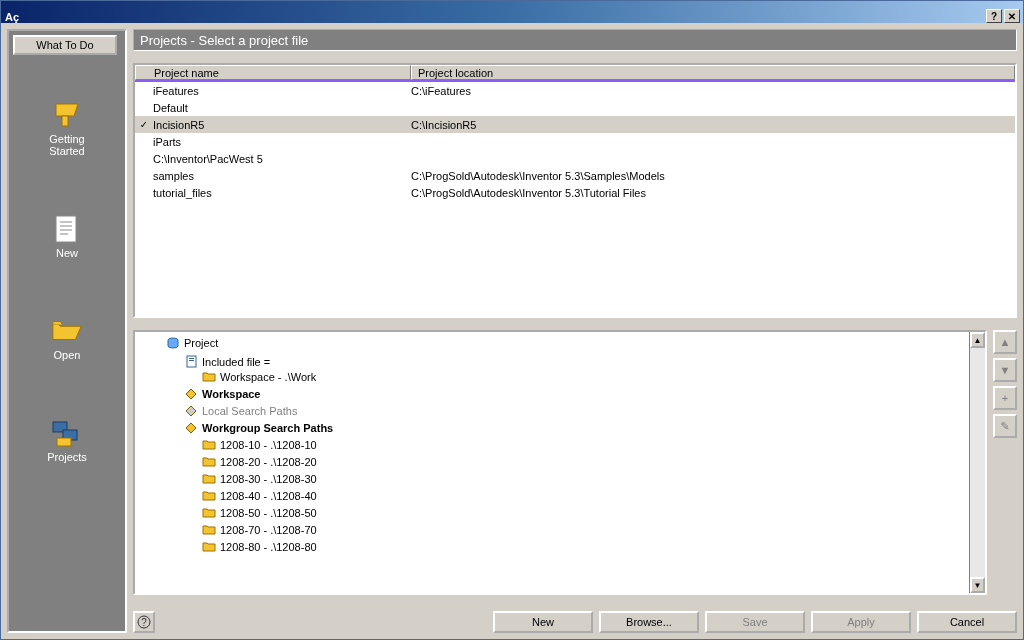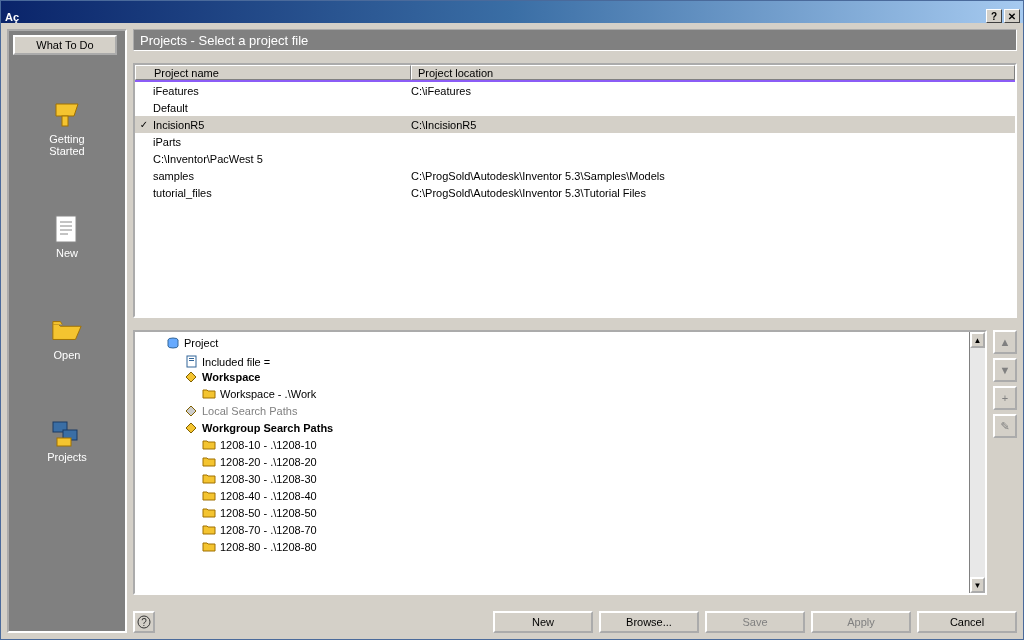--- a/index.html
+++ b/index.html
@@ -322,35 +322,35 @@
               <div class="tree-node" style="padding-left: 22px; align-items: flex-end;">
                 <span class="tree-icon">
                   <svg width="11" height="13" viewBox="0 0 11 13">
                     <rect x="1" y="1" width="9" height="11" fill="#fff" stroke="#369"></rect>
                     <rect x="3" y="3" width="5" height="1" fill="#369"></rect>
                     <rect x="3" y="5" width="5" height="1" fill="#369"></rect>
                   </svg>
                 </span>
                 <span>Included file =</span>
               </div>
+              <div class="tree-node" style="padding-left: 40px;">
+                <span class="tree-icon">
+                  <svg class="folder-mini" viewBox="0 0 14 11">
+                    <path d="M1 2 L1 10 L13 10 L13 3 L6 3 L5 2 Z" fill="#f4c430" stroke="#a07000"></path>
+                  </svg>
+                </span>
+                <span>Workspace - .\Work</span>
+              </div>
               <div class="tree-node" style="padding-left: 22px;">
                 <span class="tree-icon">
                   <svg width="12" height="12" viewBox="0 0 12 12">
                     <polygon points="6,1 11,6 6,11 1,6" fill="#f4c430" stroke="#806000"></polygon>
                   </svg>
                 </span>
                 <span class="bold">Workspace</span>
-              </div>
-              <div class="tree-node" style="padding-left: 40px;">
-                <span class="tree-icon">
-                  <svg class="folder-mini" viewBox="0 0 14 11">
-                    <path d="M1 2 L1 10 L13 10 L13 3 L6 3 L5 2 Z" fill="#f4c430" stroke="#a07000"></path>
-                  </svg>
-                </span>
-                <span>Workspace - .\Work</span>
               </div>
               <div class="tree-node" style="padding-left: 22px;">
                 <span class="tree-icon">
                   <svg width="12" height="12" viewBox="0 0 12 12">
                     <polygon points="6,1 11,6 6,11 1,6" fill="#ccc" stroke="#806000"></polygon>
                   </svg>
                 </span>
                 <span class="dim">Local Search Paths</span>
               </div>
               <div class="tree-node" style="padding-left: 22px;">

